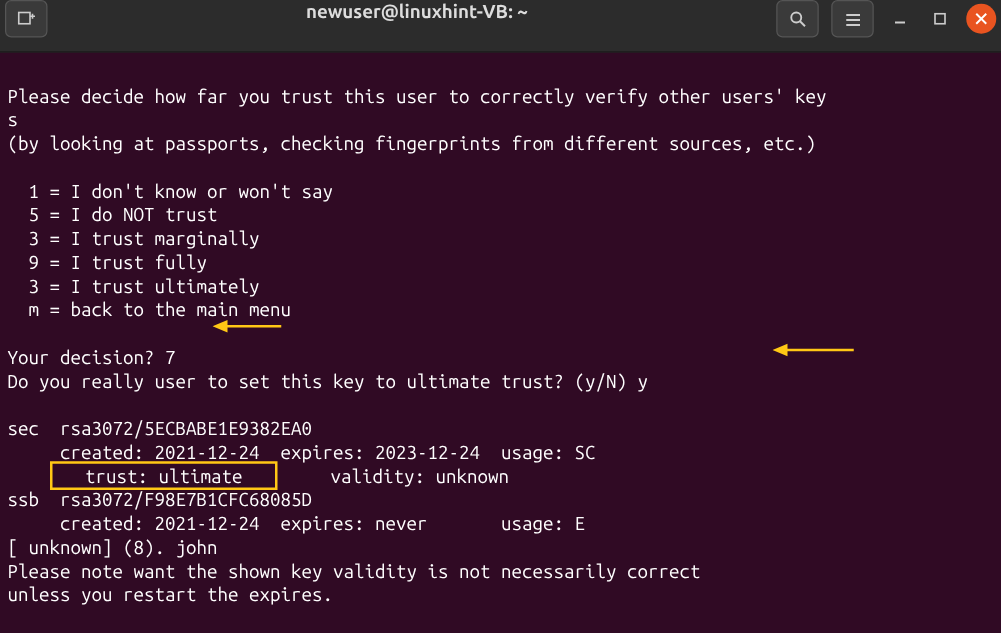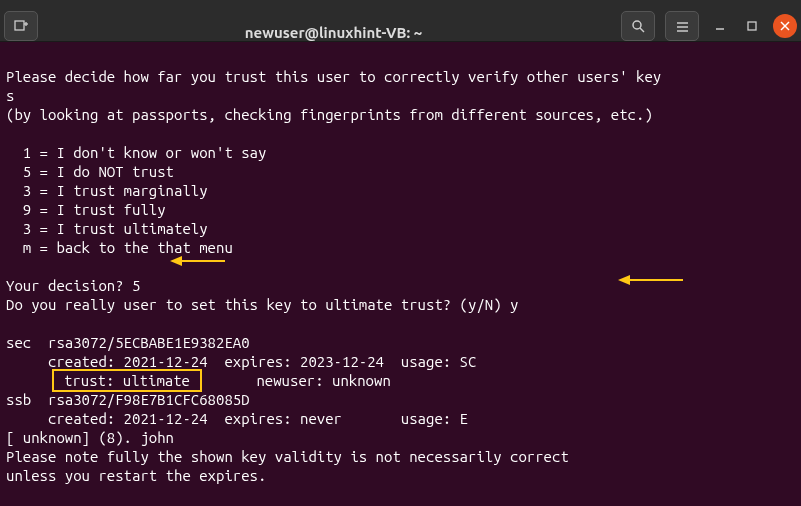--- a/index.html
+++ b/index.html
@@ -11,21 +11,21 @@
       width: 801px;
       height: 506px;
       background: #300a24;
       font-family: 'Ubuntu Mono', 'Consolas', monospace;
       overflow: hidden;
     }
     .titlebar {
       height: 42px;
       background: #2c2c2c;
       display: flex;
-      align-items: flex-end;
+      align-items: flex-start;
       padding: 0 4px;
       border-bottom: 1px solid #1a1a1a;
     }
     .tab-btn {
       width: 34px;
       height: 30px;
       background: #3a3a3a;
       border: 1px solid #555;
       border-radius: 5px;
       display: flex;
@@ -77,22 +77,22 @@
       color: #fff;
       font-size: 15px;
       line-height: 19px;
       white-space: pre;
       font-family: 'Ubuntu Mono', 'Consolas', monospace;
       position: relative;
     }
     .box-highlight {
       border: 2px solid #ffc815;
       display: inline-block;
-      padding: 0 2px;
-      margin: -2px 12px;
+      padding: 0 18px;
+      margin: -2px 0;
     }
     .arrow-svg1 {
       position: absolute;
       left: 170px;
       top: 211px;
     }
     .arrow-svg2 {
       position: absolute;
       left: 618px;
       top: 230px;
@@ -146,32 +146,32 @@
 <div class="terminal">
 <span>Please decide how far you trust this user to correctly verify other users' key</span>
 <span>s</span>
 <span>(by looking at passports, checking fingerprints from different sources, etc.)</span>
 
 <span>  1 = I don't know or won't say</span>
 <span>  5 = I do NOT trust</span>
 <span>  3 = I trust marginally</span>
 <span>  9 = I trust fully</span>
 <span>  3 = I trust ultimately</span>
-<span>  m = back to the that menu</span>
+<span>  m = back to the main menu</span>
 
-<span>Your decision? 5</span>
+<span>Your decision? 7</span>
 <span>Do you really user to set this key to ultimate trust? (y/N) y</span>
 
 <span>sec  rsa3072/5ECBABE1E9382EA0</span>
 <span>     created: 2021-12-24  expires: 2023-12-24  usage: SC  </span>
-<span>    </span><span class="box-highlight"> trust: ultimate </span><span>     newuser: unknown</span>
+<span>    </span><span class="box-highlight"> trust: ultimate </span><span>     validity: unknown</span>
 <span>ssb  rsa3072/F98E7B1CFC68085D</span>
 <span>     created: 2021-12-24  expires: never       usage: E   </span>
 <span>[ unknown] (8). john</span>
-<span>Please note fully the shown key validity is not necessarily correct</span>
+<span>Please note want the shown key validity is not necessarily correct</span>
 <span>unless you restart the expires.</span>
 
 <span>gpg&gt; </span>
 <svg class="arrow-svg1" width="60" height="16">
   <line x1="55" y1="8" x2="8" y2="8" stroke="#ffc815" stroke-width="2"></line>
   <polygon points="0,8 12,3 12,13" fill="#ffc815"></polygon>
 </svg>
 <svg class="arrow-svg2" width="70" height="16">
   <line x1="65" y1="8" x2="8" y2="8" stroke="#ffc815" stroke-width="2"></line>
   <polygon points="0,8 12,3 12,13" fill="#ffc815"></polygon>

